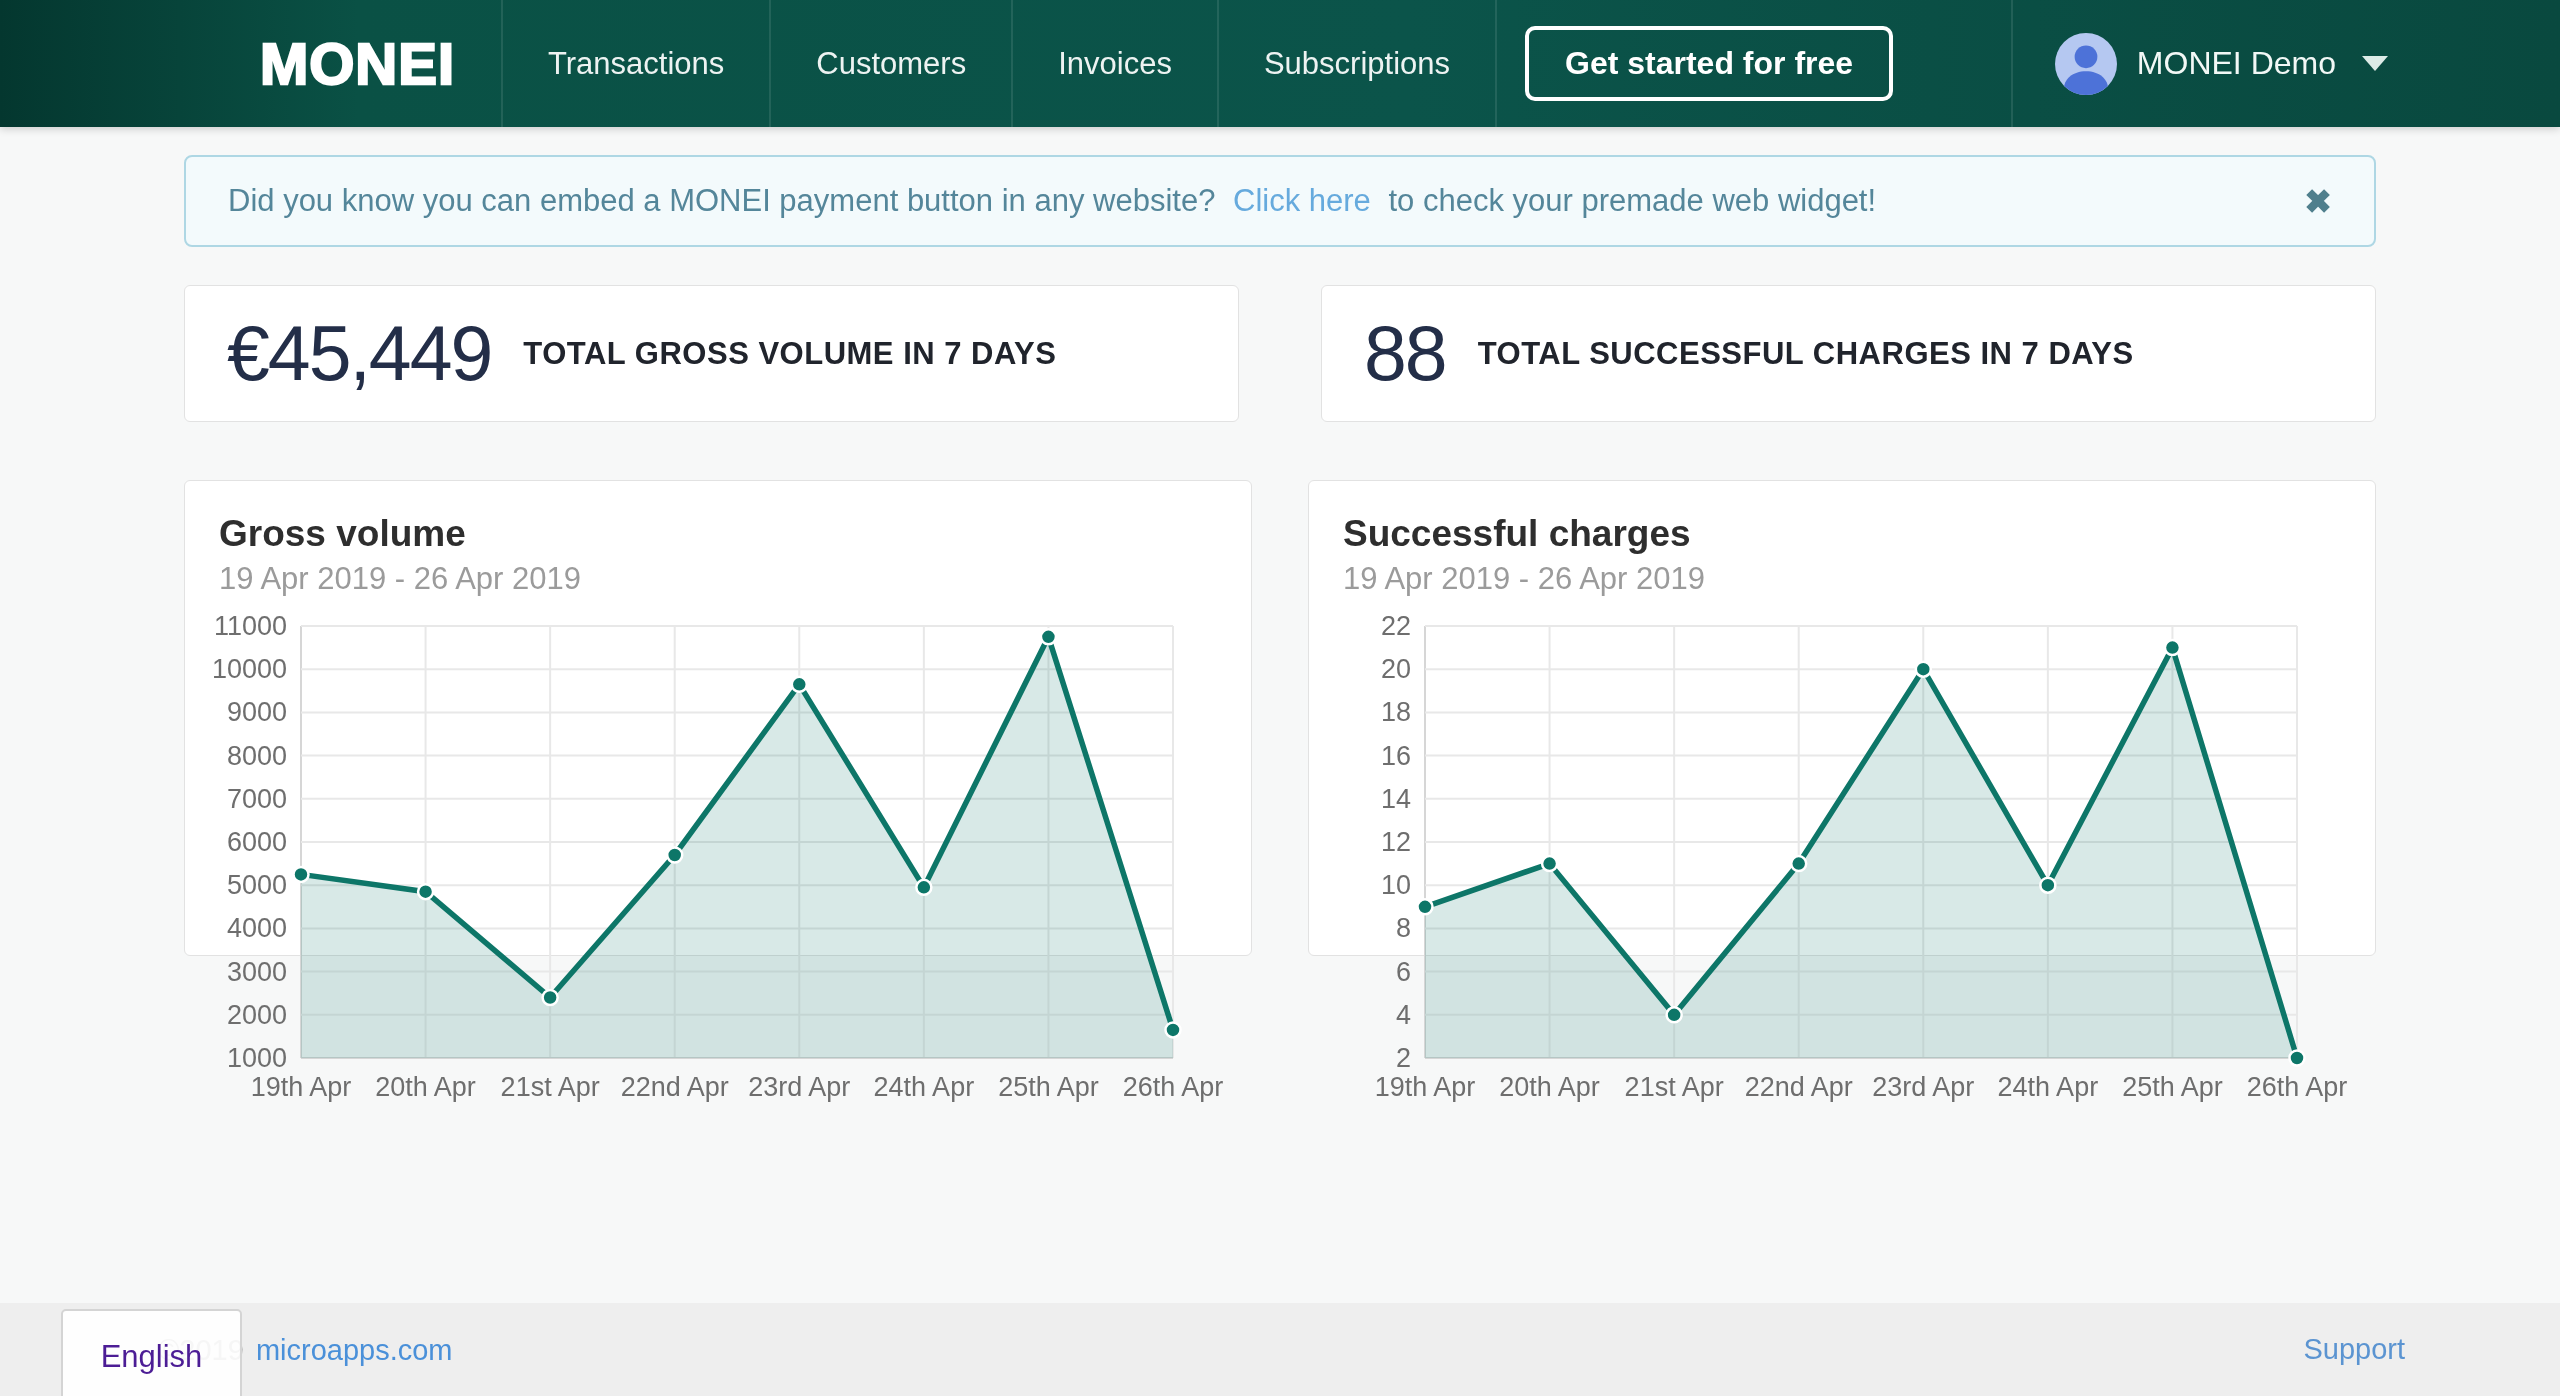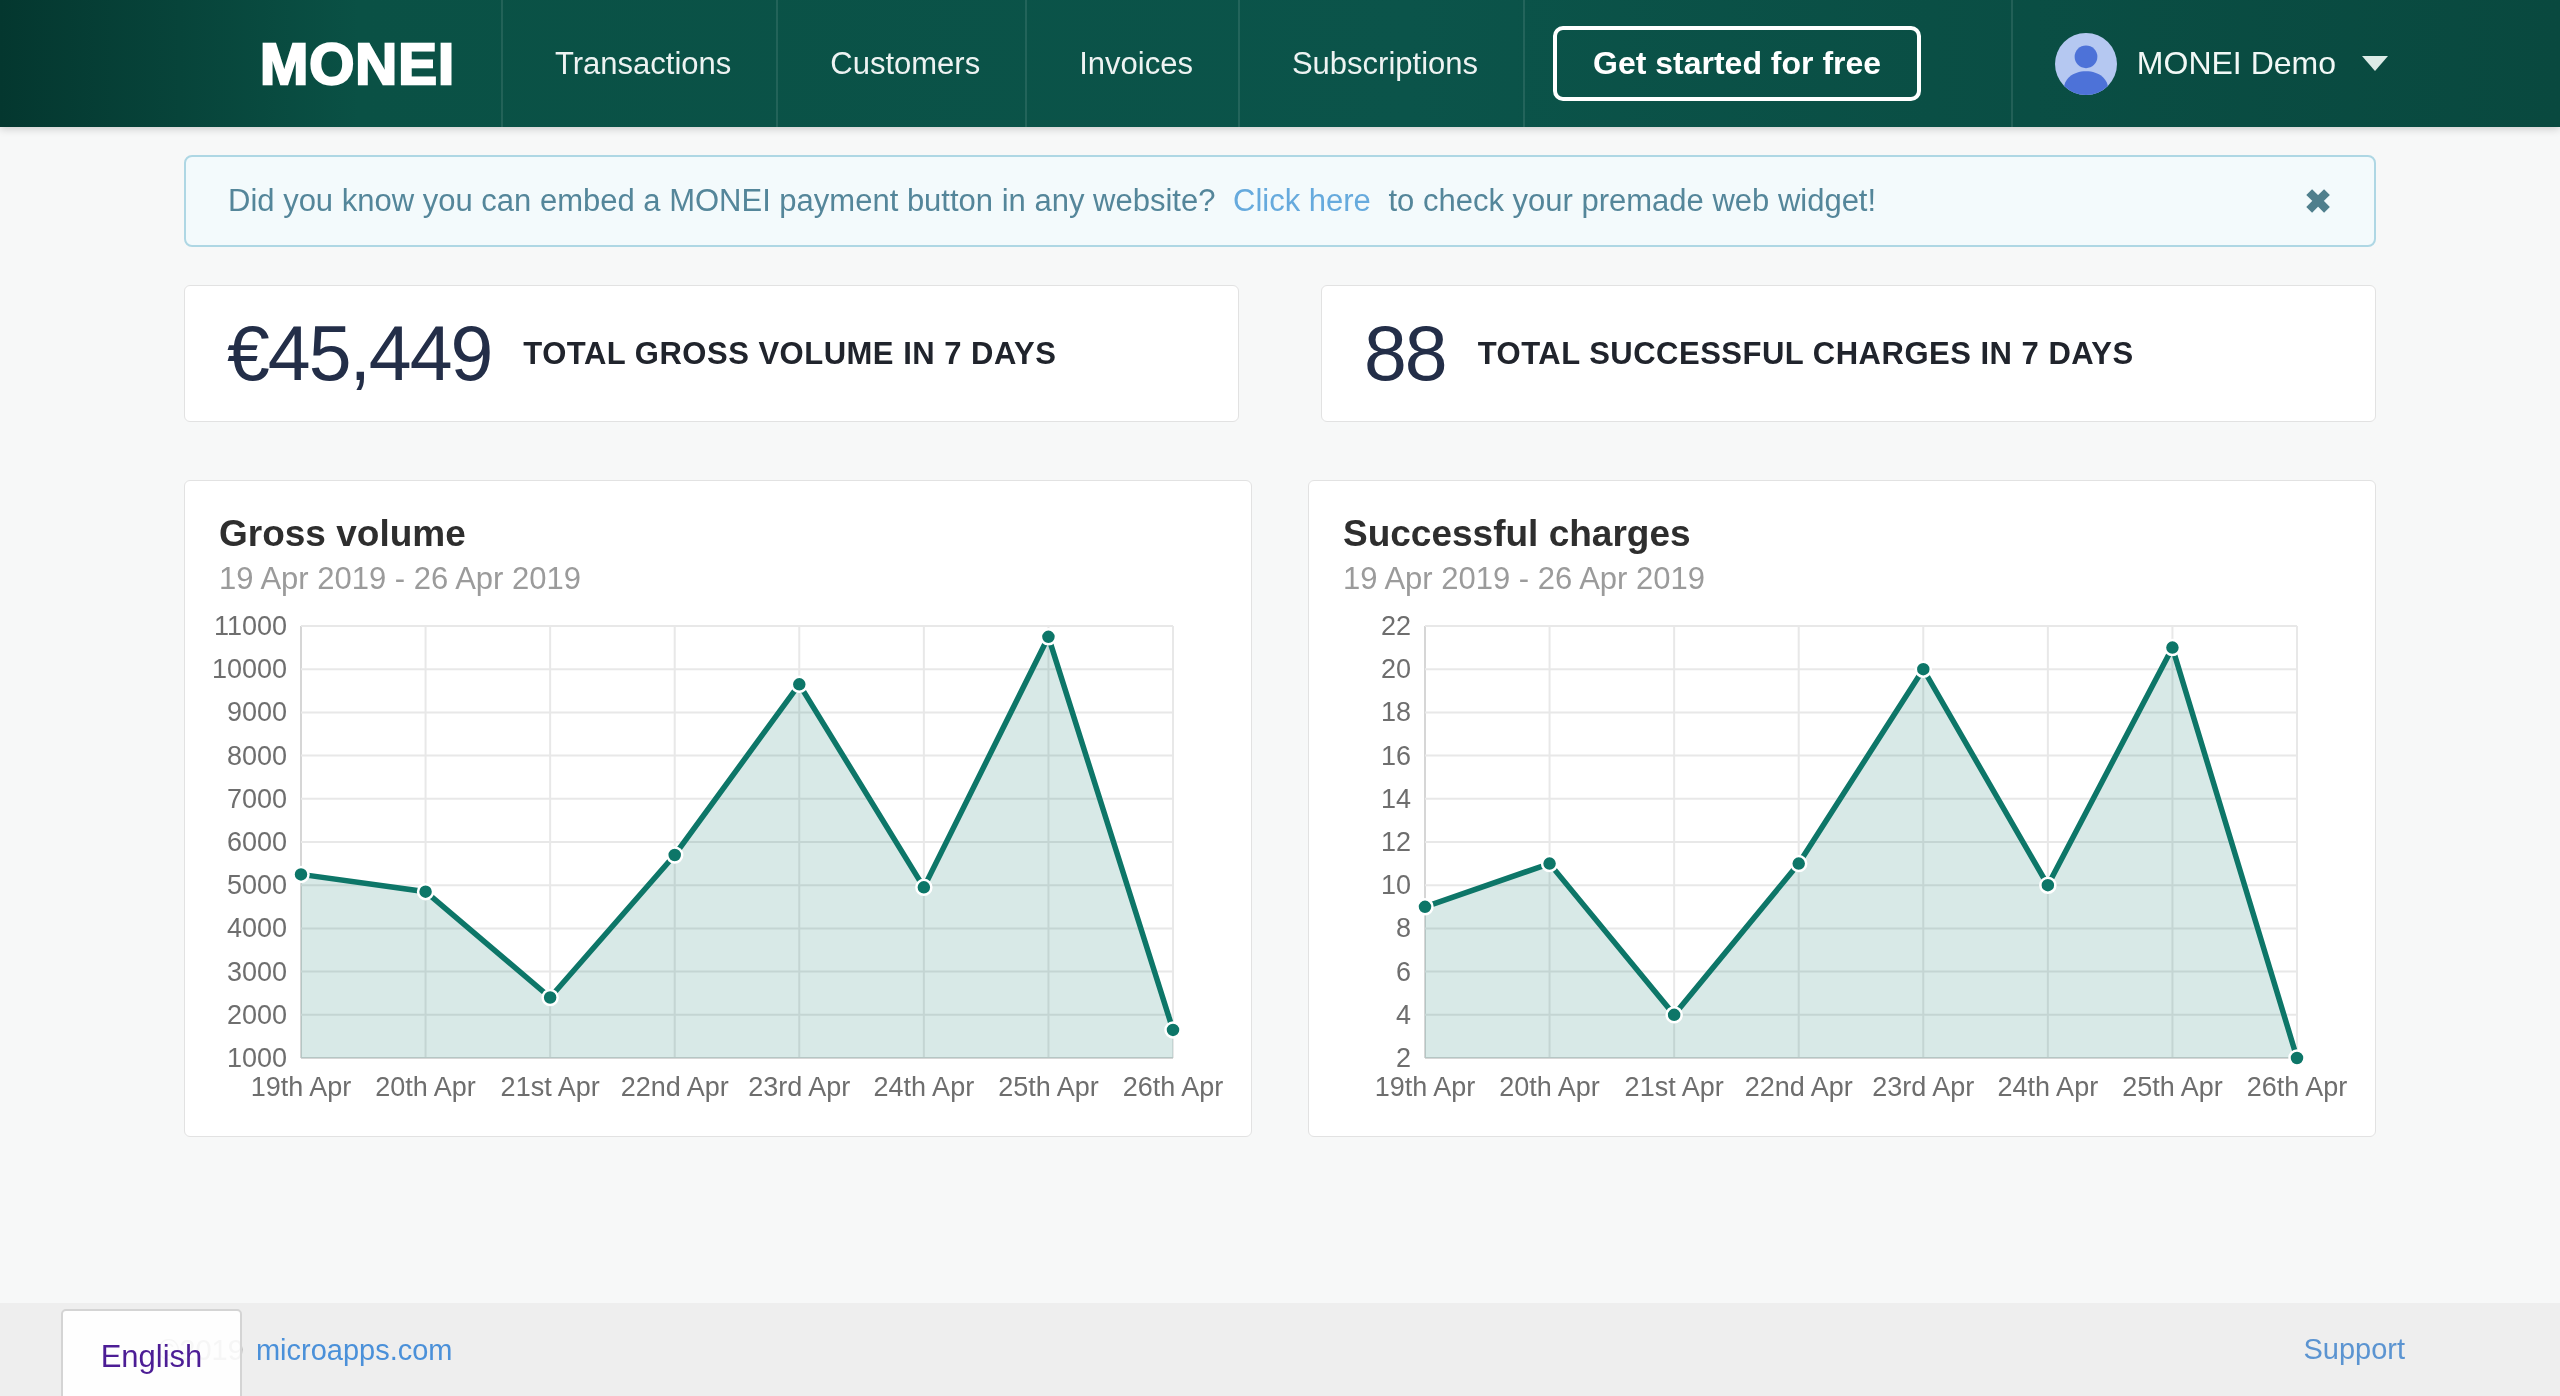--- a/index.html
+++ b/index.html
@@ -2,21 +2,21 @@
 <html><head>
 <meta charset="utf-8">
 <style>
   * { margin:0; padding:0; box-sizing:border-box; }
   html,body { width:2560px; height:1396px; overflow:hidden; }
   body {
     font-family:"Liberation Sans", sans-serif;
     background:#f7f8f8;
     display:flex; flex-direction:column;
   }
-  a { text-decoration:none; cursor:pointer;margin-left:7px; }
+  a { text-decoration:none; cursor:pointer; }
 
   
   .navbar {
     height:127px; flex:0 0 127px;
     background:linear-gradient(90deg,#04372f 0%, #0a5145 14%, #0b544a 55%, #09493f 100%);
     display:flex; align-items:stretch;
     box-shadow:0 2px 8px rgba(0,0,0,0.18);
   }
   .logo-section {
     width:503px; flex:0 0 503px;
@@ -84,21 +84,21 @@
     font-size:77px; color:#232e48; letter-spacing:-2px; line-height:1;
     white-space:nowrap;
   }
   .stat-label {
     margin-left:32px;
     font-size:31px; font-weight:700; color:#20242c; letter-spacing:0.5px;
     white-space:nowrap;
   }
 
   .charts-row { display:flex; gap:56px; margin:58px 184px 0; }
-  .chart-card { flex:1; height:657px; padding:32px 28px; }
+  .chart-card { flex:1; height:476px; padding:32px 28px; }
   .chart-title { font-size:37px; font-weight:700; color:#2e2e2e; margin:0 0 6px 6px; }
   .chart-subtitle { font-size:31px; color:#9b9b9b; margin:0 0 10px 6px; }
   .chart { width:1010px; height:500px; display:block; }
   .chart text { font-family:"Liberation Sans", sans-serif; }
 
   
   footer {
     margin-top:auto; height:93px; flex:0 0 93px;
     background:#eeeeee;
     position:relative;

